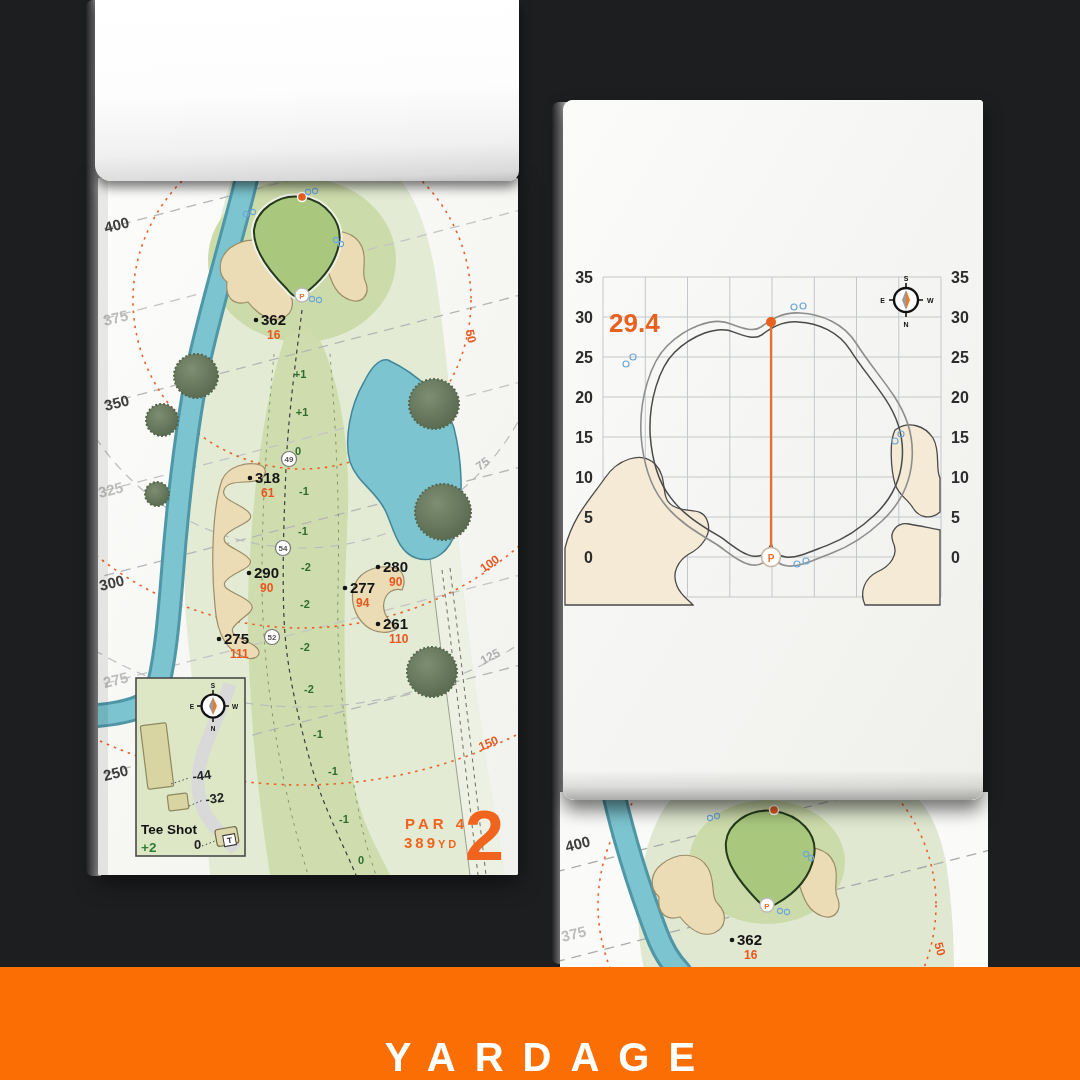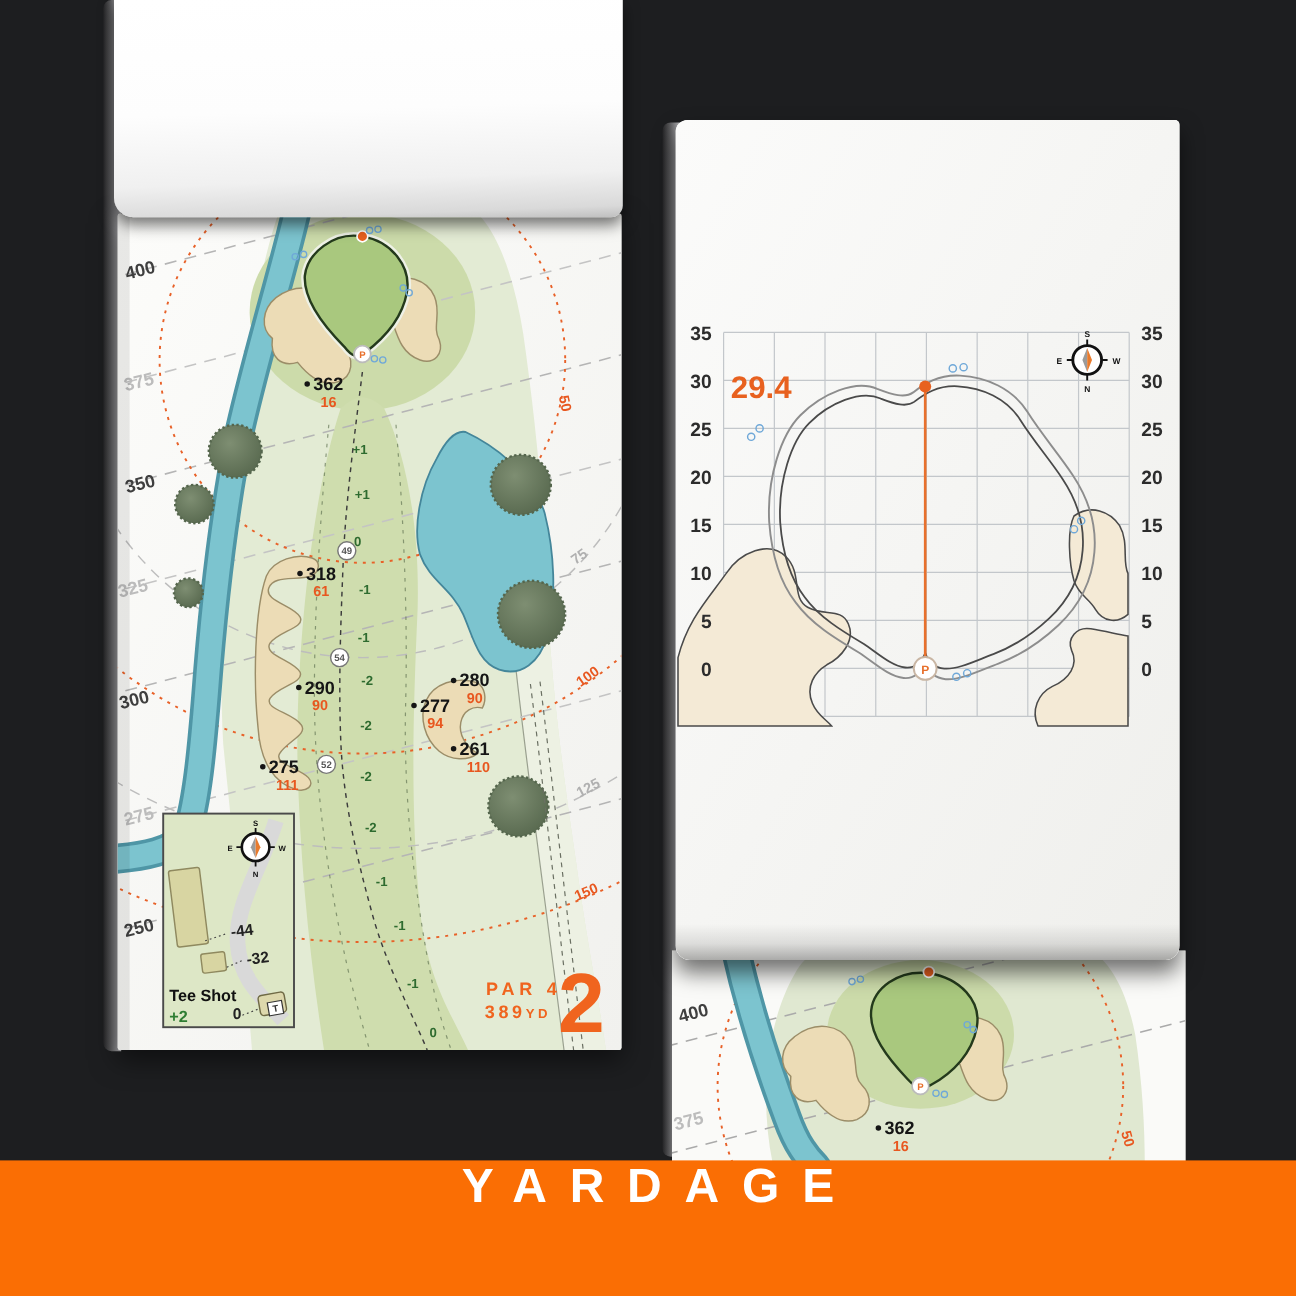--- a/index.html
+++ b/index.html
@@ -36,21 +36,21 @@
     background:linear-gradient(180deg,rgba(0,0,0,0) 0%,rgba(0,0,0,0.10) 55%,rgba(0,0,0,0.30) 100%);
     border-radius:0 0 12px 12px;
   }
   .page-right-lower{
     left:560px;top:792px;width:428px;height:178px;
     z-index:2;overflow:hidden;
   }
   .banner{
     position:absolute;left:0;top:967px;width:1080px;height:113px;
     background:#fa6e04;z-index:10;
-    display:flex;align-items:flex-start;justify-content:center;
+    display:flex;align-items:flex-end;justify-content:center;
   }
   .banner span{
     color:#ffffff;font-weight:bold;font-size:40px;letter-spacing:19px;padding-left:19px;
   }
   svg{display:block;}
   text{font-family:"Liberation Sans","DejaVu Sans",sans-serif;}
 </style>
 </head>
 <body>
 

